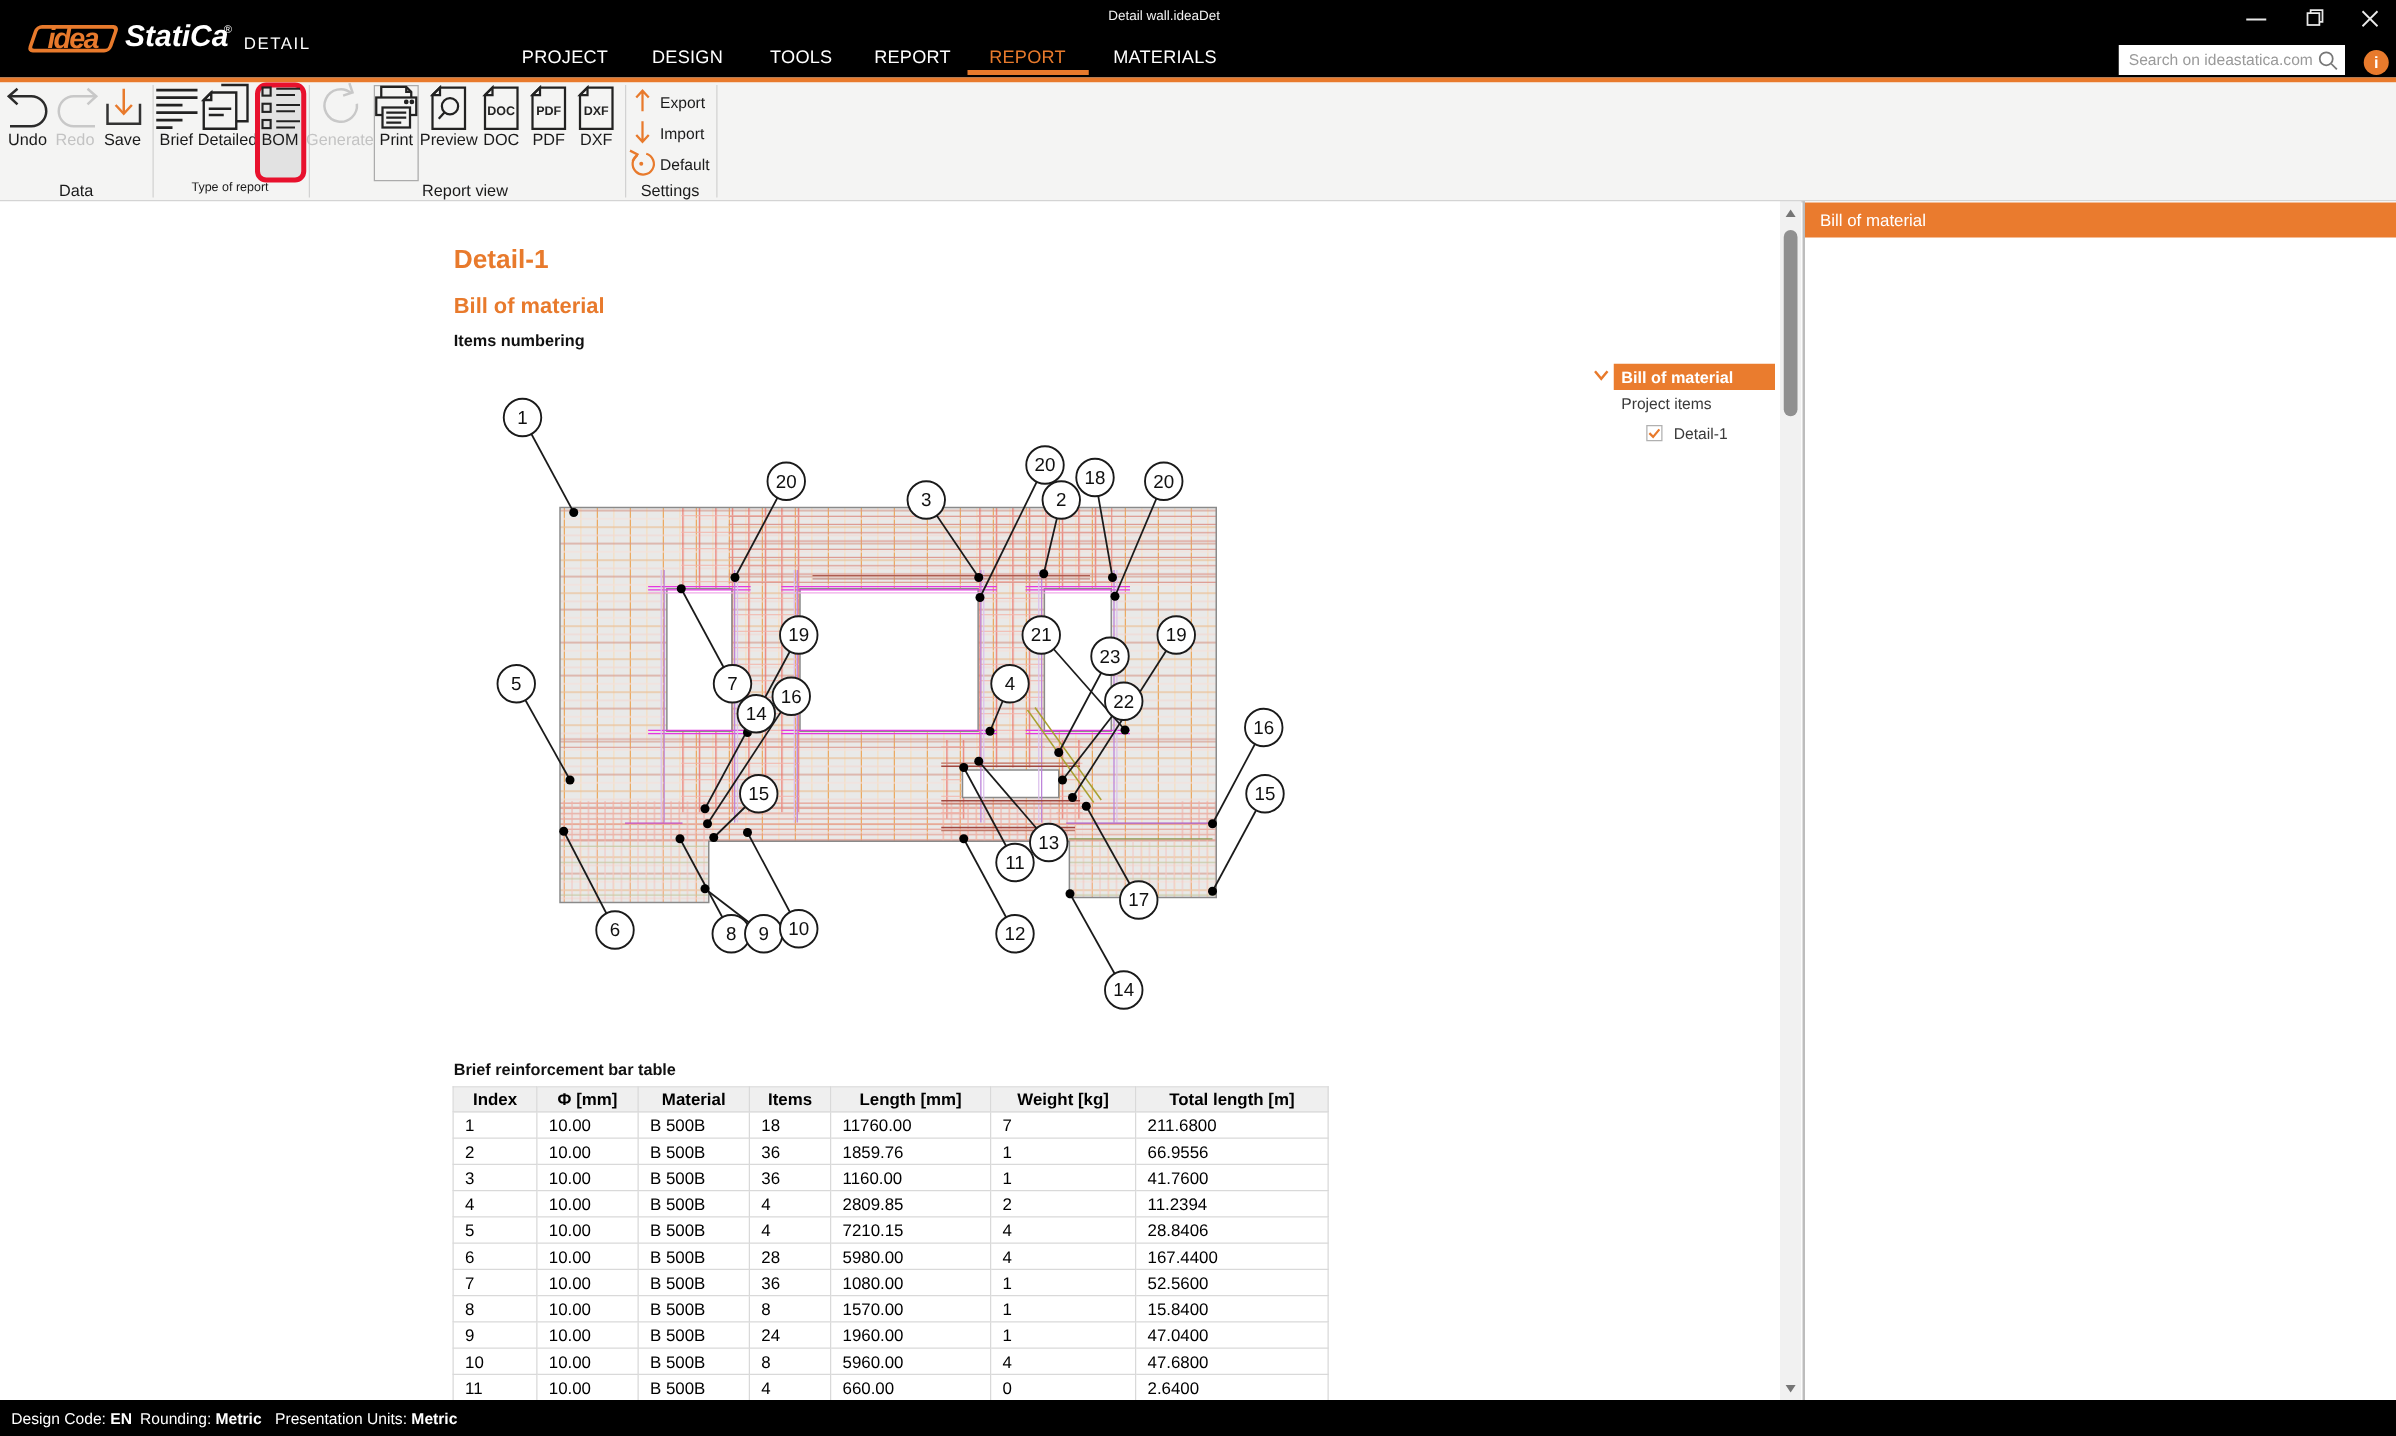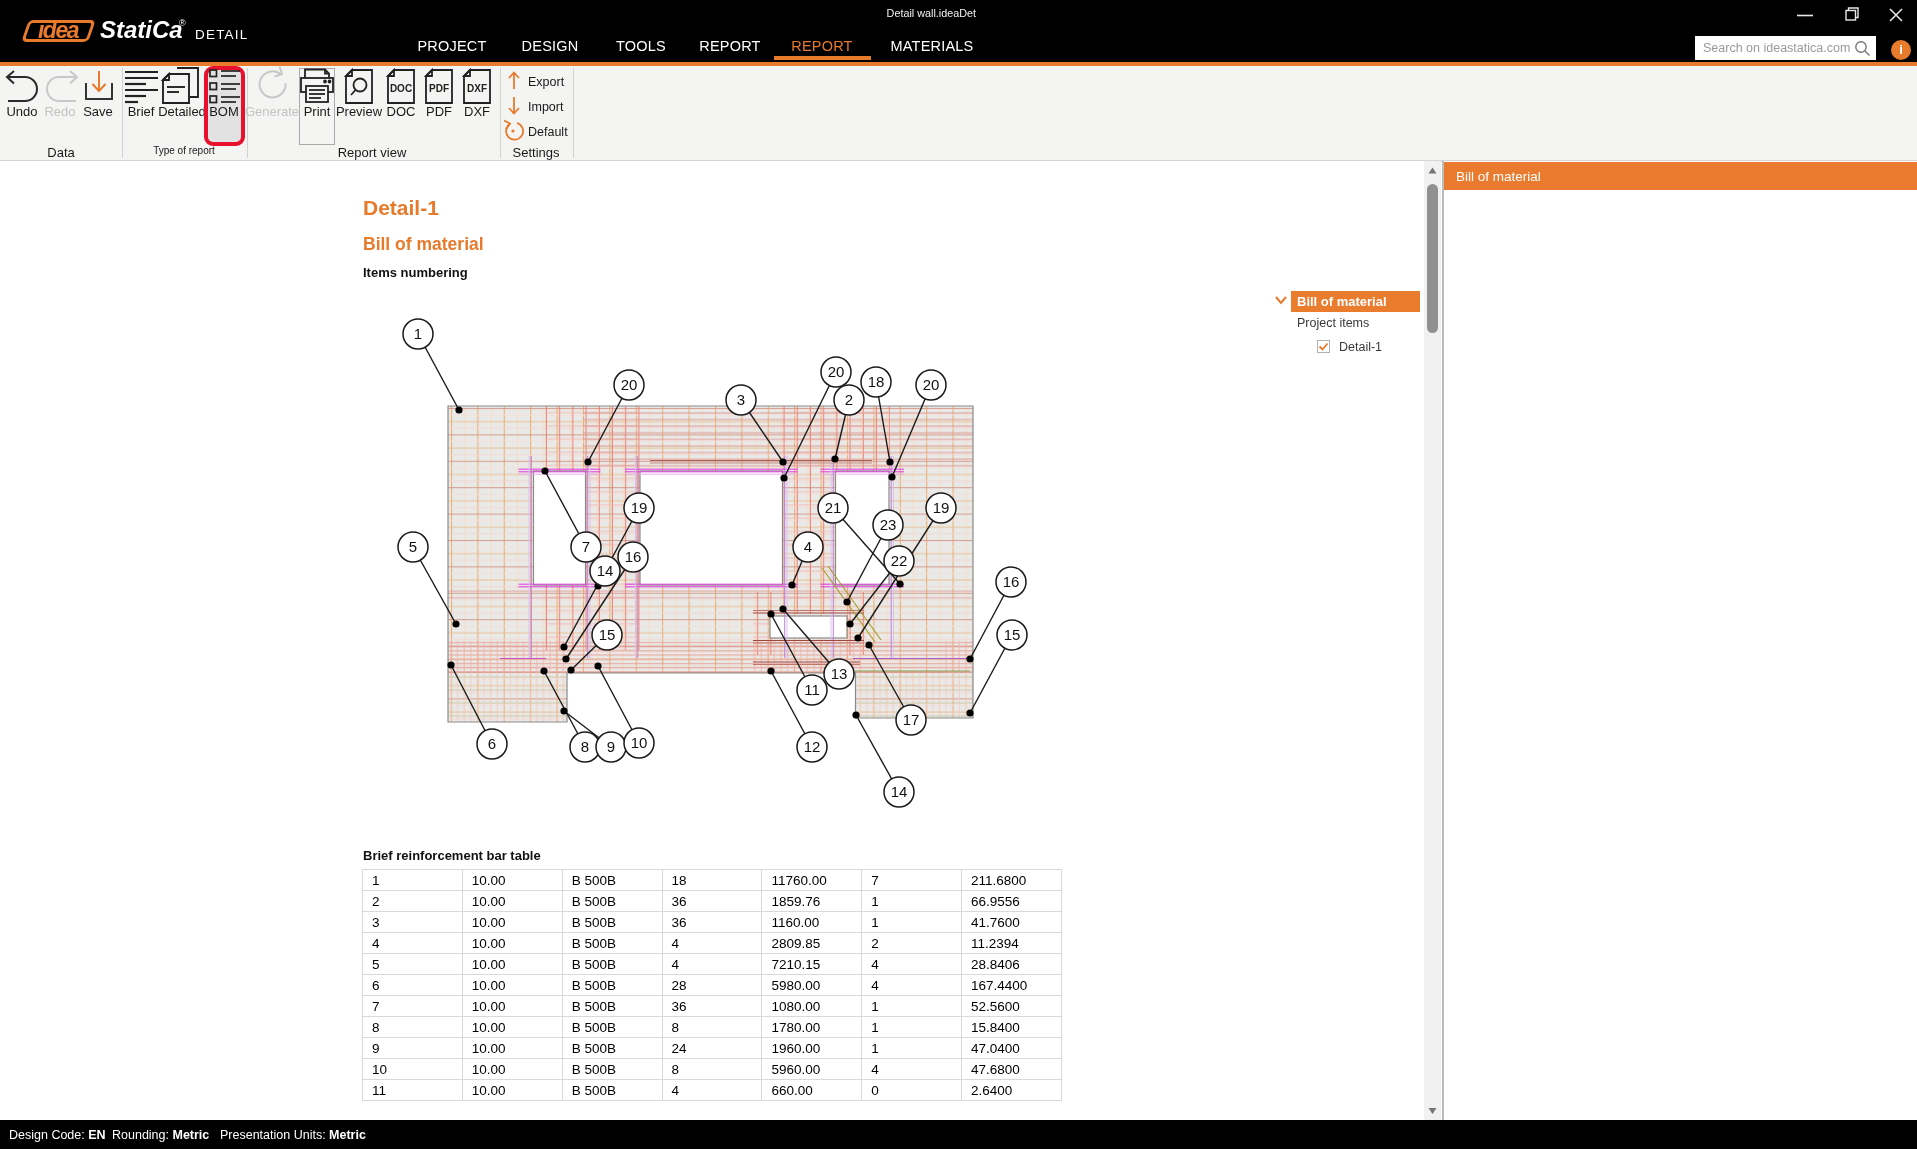--- a/index.html
+++ b/index.html
@@ -379,20 +379,29 @@
 <text x="839" y="679.2" text-anchor="middle" font-size="15" font-family="Liberation Sans" fill="#111">13</text>
 <circle cx="812" cy="747" r="15" fill="#fff" stroke="#1a1a1a" stroke-width="1.5"></circle>
 <text x="812" y="752.2" text-anchor="middle" font-size="15" font-family="Liberation Sans" fill="#111">12</text>
 <circle cx="911" cy="720" r="15" fill="#fff" stroke="#1a1a1a" stroke-width="1.5"></circle>
 <text x="911" y="725.2" text-anchor="middle" font-size="15" font-family="Liberation Sans" fill="#111">17</text>
 <circle cx="899" cy="792" r="15" fill="#fff" stroke="#1a1a1a" stroke-width="1.5"></circle>
 <text x="899" y="797.2" text-anchor="middle" font-size="15" font-family="Liberation Sans" fill="#111">14</text>
 </svg>
 <table class="abs" style="left:362px;top:869px;border-collapse:collapse;table-layout:fixed;width:700px;font-size:13.5px;color:#000">
 <tbody>
+      <tr style="height:20px;background:#efefef">
+<td style="width:67px;border:1px solid #d9d9d9;text-align:center;font-weight:bold;padding:0">Index</td>
+<td style="width:81px;border:1px solid #d9d9d9;text-align:center;font-weight:bold;padding:0">Φ [mm]</td>
+<td style="width:89px;border:1px solid #d9d9d9;text-align:center;font-weight:bold;padding:0">Material</td>
+<td style="width:65px;border:1px solid #d9d9d9;text-align:center;font-weight:bold;padding:0">Items</td>
+<td style="width:128px;border:1px solid #d9d9d9;text-align:center;font-weight:bold;padding:0">Length [mm]</td>
+<td style="width:116px;border:1px solid #d9d9d9;text-align:center;font-weight:bold;padding:0">Weight [kg]</td>
+<td style="width:154px;border:1px solid #d9d9d9;text-align:center;font-weight:bold;padding:0">Total length [m]</td>
+</tr>
 <tr style="height:21px">
 <td style="border:1px solid #d9d9d9;padding:0 0 0 9px">1</td>
 <td style="border:1px solid #d9d9d9;padding:0 0 0 9px">10.00</td>
 <td style="border:1px solid #d9d9d9;padding:0 0 0 9px">B 500B</td>
 <td style="border:1px solid #d9d9d9;padding:0 0 0 9px">18</td>
 <td style="border:1px solid #d9d9d9;padding:0 0 0 9px">11760.00</td>
 <td style="border:1px solid #d9d9d9;padding:0 0 0 9px">7</td>
 <td style="border:1px solid #d9d9d9;padding:0 0 0 9px">211.6800</td>
 </tr>
 <tr style="height:21px">
@@ -447,21 +456,21 @@
 <td style="border:1px solid #d9d9d9;padding:0 0 0 9px">36</td>
 <td style="border:1px solid #d9d9d9;padding:0 0 0 9px">1080.00</td>
 <td style="border:1px solid #d9d9d9;padding:0 0 0 9px">1</td>
 <td style="border:1px solid #d9d9d9;padding:0 0 0 9px">52.5600</td>
 </tr>
 <tr style="height:21px">
 <td style="border:1px solid #d9d9d9;padding:0 0 0 9px">8</td>
 <td style="border:1px solid #d9d9d9;padding:0 0 0 9px">10.00</td>
 <td style="border:1px solid #d9d9d9;padding:0 0 0 9px">B 500B</td>
 <td style="border:1px solid #d9d9d9;padding:0 0 0 9px">8</td>
-<td style="border:1px solid #d9d9d9;padding:0 0 0 9px">1780.00</td>
+<td style="border:1px solid #d9d9d9;padding:0 0 0 9px">1570.00</td>
 <td style="border:1px solid #d9d9d9;padding:0 0 0 9px">1</td>
 <td style="border:1px solid #d9d9d9;padding:0 0 0 9px">15.8400</td>
 </tr>
 <tr style="height:21px">
 <td style="border:1px solid #d9d9d9;padding:0 0 0 9px">9</td>
 <td style="border:1px solid #d9d9d9;padding:0 0 0 9px">10.00</td>
 <td style="border:1px solid #d9d9d9;padding:0 0 0 9px">B 500B</td>
 <td style="border:1px solid #d9d9d9;padding:0 0 0 9px">24</td>
 <td style="border:1px solid #d9d9d9;padding:0 0 0 9px">1960.00</td>
 <td style="border:1px solid #d9d9d9;padding:0 0 0 9px">1</td>

